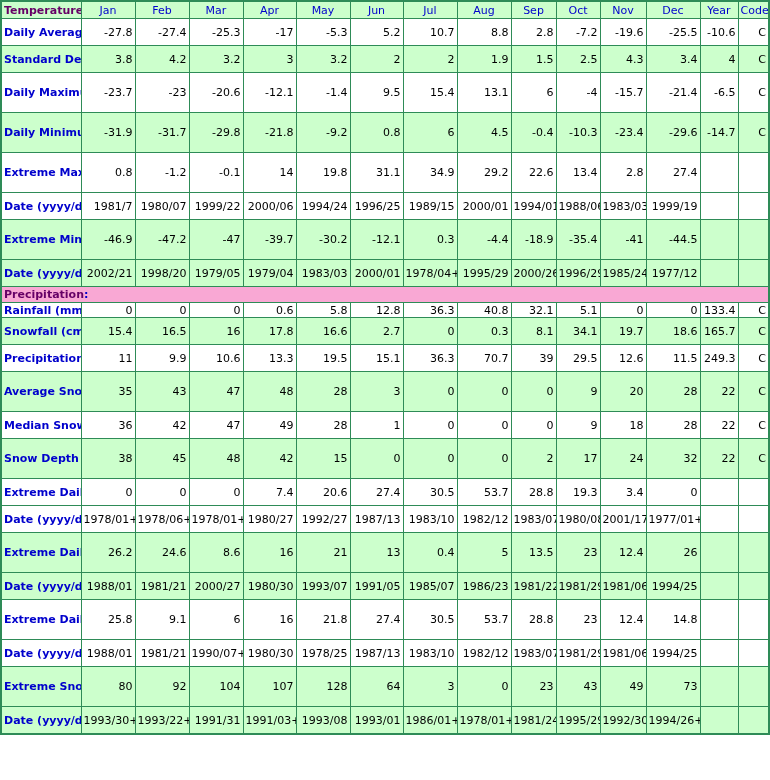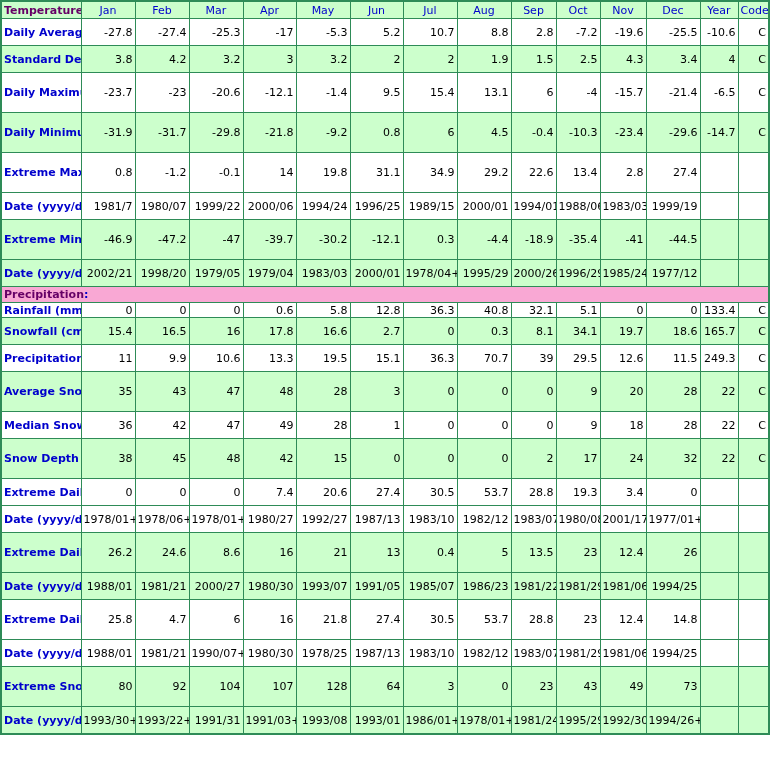--- a/index.html
+++ b/index.html
@@ -408,21 +408,21 @@
         <td class="val"><span>1981/22</span></td>
         <td class="val"><span>1981/29</span></td>
         <td class="val"><span>1981/06</span></td>
         <td class="val"><span>1994/25</span></td>
         <td class="val"><span></span></td>
         <td class="code"></td>
       </tr>
       <tr class="w h2">
         <td class="lbl">Extreme Daily Precipitation (mm)</td>
         <td class="val"><span>25.8</span></td>
-        <td class="val"><span>4.7</span></td>
+        <td class="val"><span>9.1</span></td>
         <td class="val"><span>6</span></td>
         <td class="val"><span>16</span></td>
         <td class="val"><span>21.8</span></td>
         <td class="val"><span>27.4</span></td>
         <td class="val"><span>30.5</span></td>
         <td class="val"><b class="hi">53.7</b></td>
         <td class="val"><span>28.8</span></td>
         <td class="val"><span>23</span></td>
         <td class="val"><span>12.4</span></td>
         <td class="val"><span>14.8</span></td>

